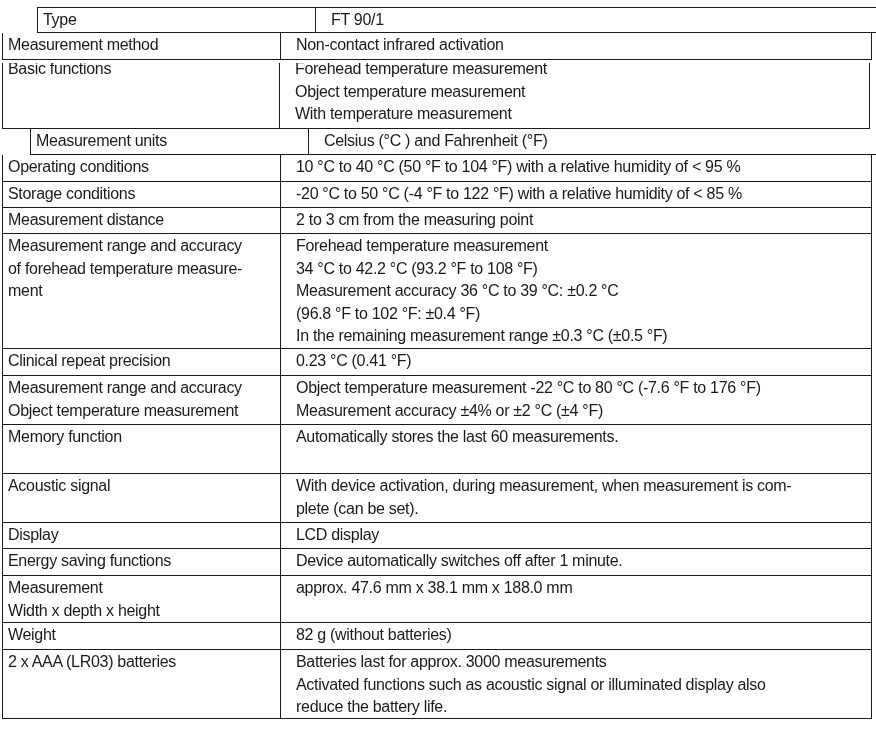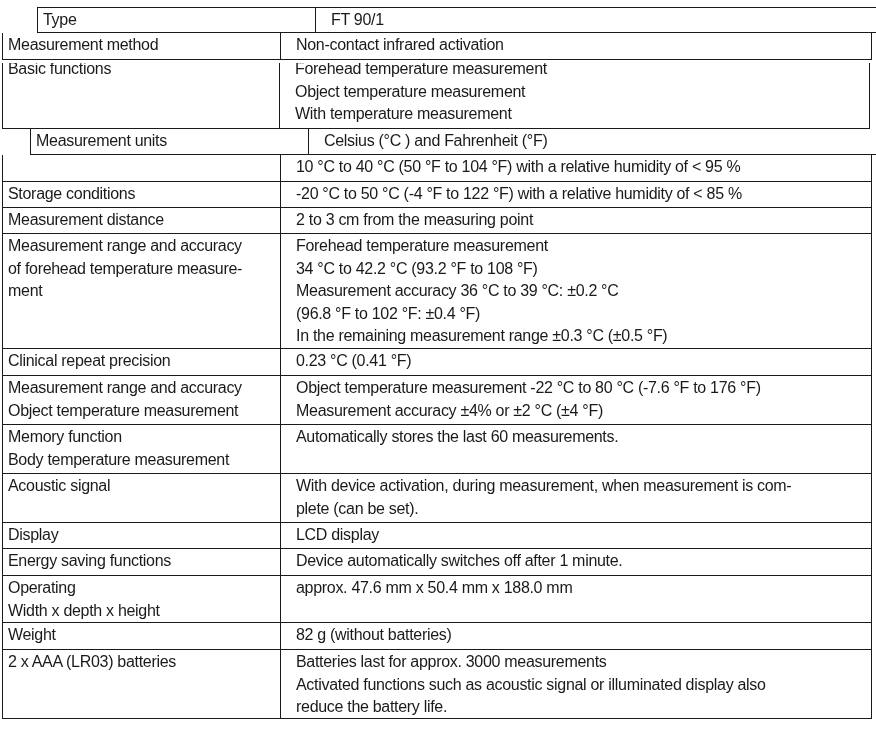--- a/index.html
+++ b/index.html
@@ -110,20 +110,23 @@
   <div class="spec-row" style="top:122px;height:26px;margin-left:28px;">
     <div class="cell label">
       <span class="line">Measurement units</span>
     </div>
     <div class="cell value">
       <span class="line">Celsius (°C ) and Fahrenheit (°F)</span>
     </div>
   </div>
 
   <div class="spec-row" style="top:148px;height:27px;">
+    <div class="cell label">
+      <span class="line">Operating conditions</span>
+    </div>
     <div class="cell value">
       <span class="line">10 °C to 40 °C (50 °F to 104 °F) with a relative humidity of &lt; 95 %</span>
     </div>
   </div>
 
   <div class="spec-row" style="top:175px;height:26px;">
     <div class="cell label">
       <span class="line">Storage conditions</span>
     </div>
     <div class="cell value">
@@ -171,21 +174,20 @@
     </div>
     <div class="cell value">
       <span class="line">Object temperature measurement -22 °C to 80 °C (-7.6 °F to 176 °F)</span>
       <span class="line">Measurement accuracy ±4% or ±2 °C (±4 °F)</span>
     </div>
   </div>
 
   <div class="spec-row" style="top:418px;height:49px;">
     <div class="cell label">
       <span class="line">Memory function</span>
-      <span class="line">Body temperature measurement</span>
     </div>
     <div class="cell value">
       <span class="line">Automatically stores the last 60 measurements.</span>
     </div>
   </div>
 
   <div class="spec-row" style="top:467px;height:49px;">
     <div class="cell label">
       <span class="line">Acoustic signal</span>
     </div>
@@ -208,25 +210,25 @@
     <div class="cell label">
       <span class="line">Energy saving functions</span>
     </div>
     <div class="cell value">
       <span class="line">Device automatically switches off after 1 minute.</span>
     </div>
   </div>
 
   <div class="spec-row" style="top:569px;height:47px;">
     <div class="cell label">
-      <span class="line">Operating</span>
+      <span class="line">Measurement</span>
       <span class="line">Width x depth x height</span>
     </div>
     <div class="cell value">
-      <span class="line">approx. 47.6 mm x 50.4 mm x 188.0 mm</span>
+      <span class="line">approx. 47.6 mm x 38.1 mm x 188.0 mm</span>
     </div>
   </div>
 
   <div class="spec-row" style="top:616px;height:27px;">
     <div class="cell label">
       <span class="line">Weight</span>
     </div>
     <div class="cell value">
       <span class="line">82 g (without batteries)</span>
     </div>

